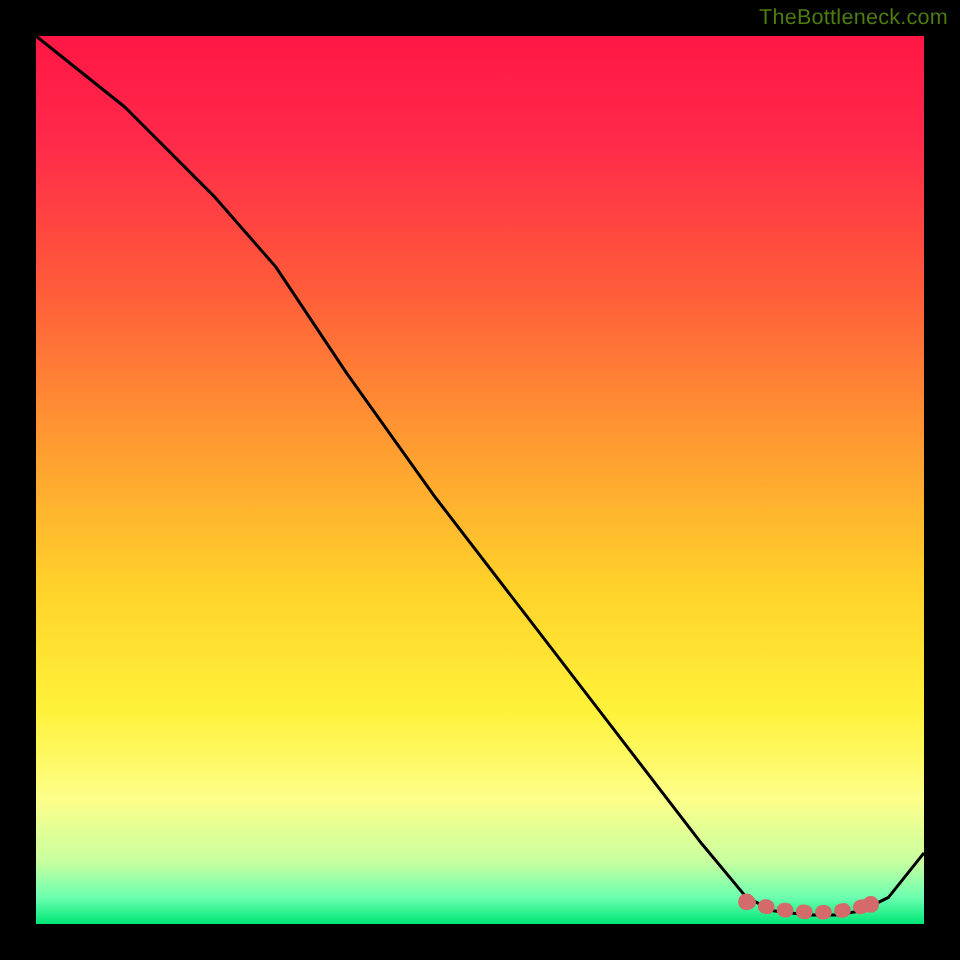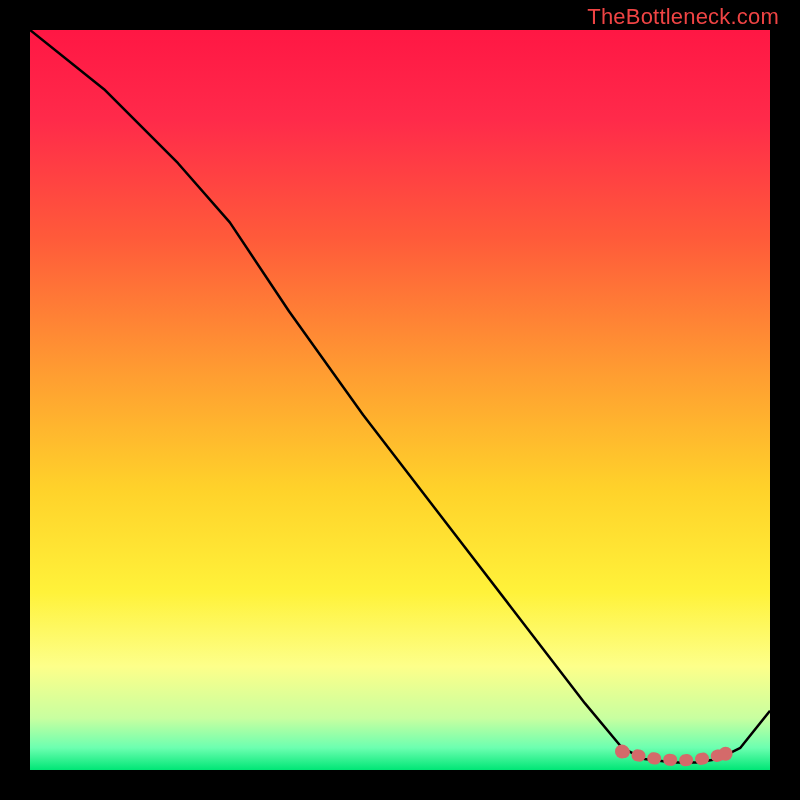--- a/index.html
+++ b/index.html
@@ -13,23 +13,23 @@
   }
   .frame {
     position: relative;
     width: 800px;
     height: 800px;
     background: #000;
   }
   .attribution {
     position: absolute;
     top: 4px;
-    right: 21px;
-    color: #ef4444;
-    font-size: 22px;
+    right: 10px;
+    color: #4d7c0f;
+    font-size: 18px;
     font-weight: 500;
     letter-spacing: 0.2px;
     z-index: 10;
   }
   .plot {
     position: absolute;
     left: 30px;
     top: 30px;
     width: 740px;
     height: 740px;

